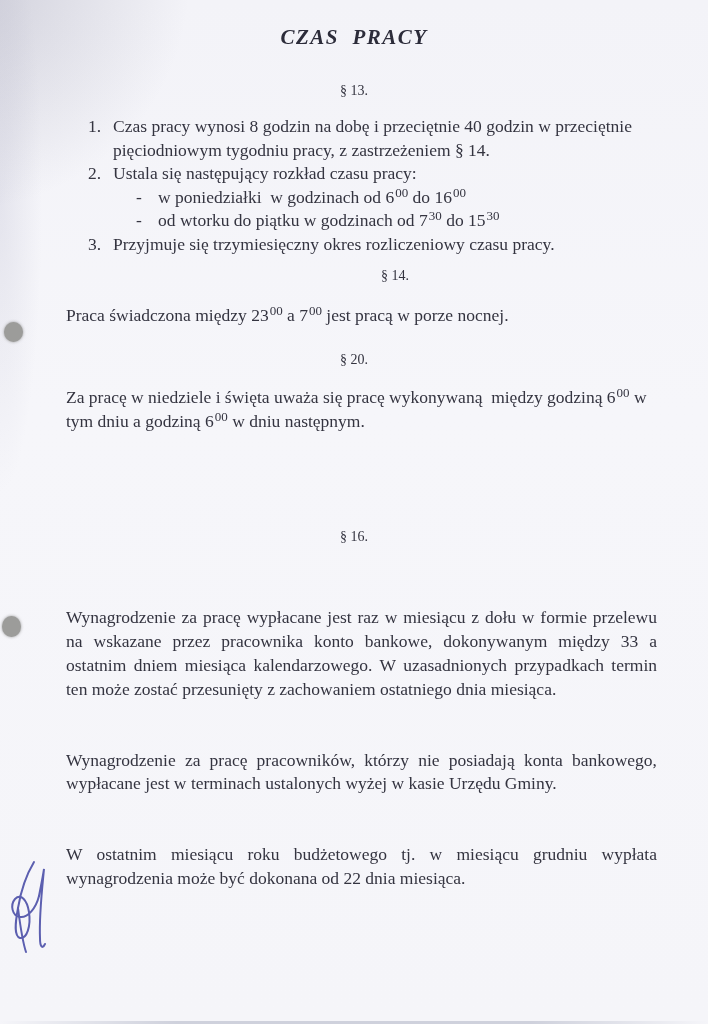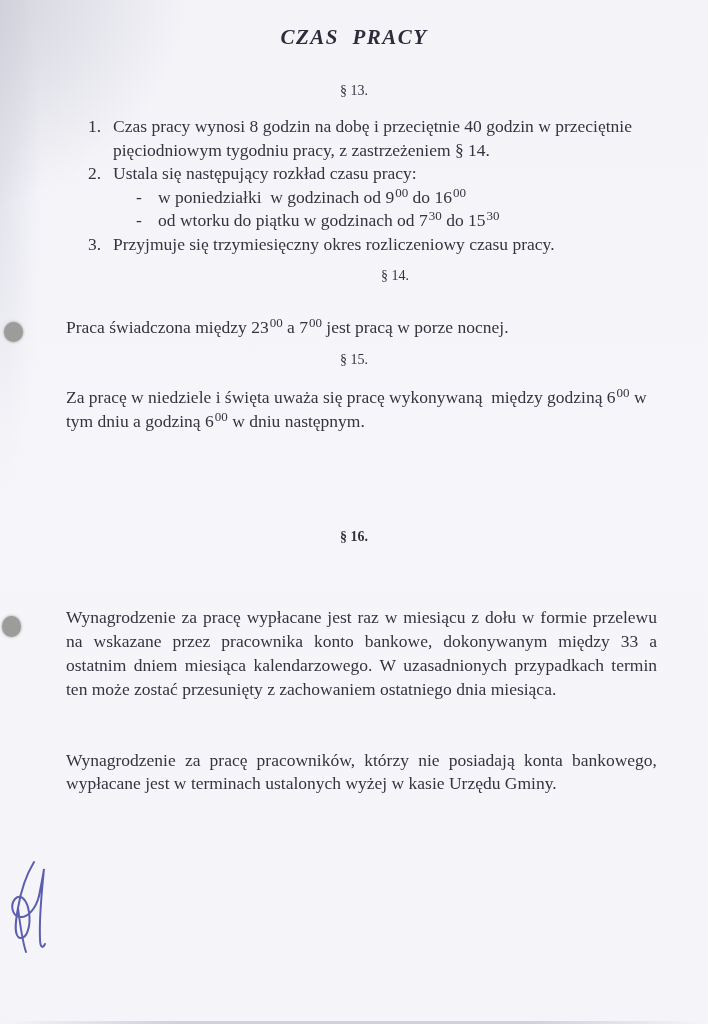--- a/index.html
+++ b/index.html
@@ -43,34 +43,34 @@
     position: absolute;
     left: 0;
     width: 100%;
     text-align: center;
     font-size: 14px;
     color: #33333f;
   }
   .lbl-13 { top: 79px; }
   .lbl-14 { top: 264px; padding-left: 41px; }
   .lbl-15 { top: 348px; }
-  .lbl-16 { top: 525px; font-weight: bold; }
+  .lbl-16 { top: 525px; }
 
   
   .list { position: absolute; top: 115px; left: 88px; width: 575px; }
   .li { display: flex; }
   .num { flex: none; width: 25px; }
   .itext { flex: 1; white-space: pre-wrap; }
   .sub { display: flex; margin-left: 47px; }
   .dash { flex: none; width: 22px; padding-left: 1px; }
   .stext { flex: 1; white-space: pre-wrap; }
 
   
   .para { position: absolute; white-space: pre-wrap; }
-  .p14 { top: 316px; left: 66px; width: 604px; }
+  .p14 { top: 304px; left: 66px; width: 604px; }
   .p15 { top: 386px; left: 66px; width: 604px; }
   .p16 { top: 559px; left: 66px; width: 591px; line-height: 23.7px; }
   .p16 p { margin: 0; text-align: justify; white-space: pre-wrap; }
 
   sup {
     font-size: 13px;
     line-height: 0;
     vertical-align: 6px;
     letter-spacing: 0;
     margin-left: 1px;
@@ -111,46 +111,47 @@
     <div class="li">
       <span class="num">1.</span>
       <span class="itext">Czas pracy wynosi 8 godzin na dobę i przeciętnie 40 godzin w przeciętnie pięciodniowym tygodniu pracy, z zastrzeżeniem § 14.</span>
     </div>
     <div class="li">
       <span class="num">2.</span>
       <span class="itext">Ustala się następujący rozkład czasu pracy:</span>
     </div>
     <div class="sub">
       <span class="dash">-</span>
-      <span class="stext"><span>w poniedziałki  w godzinach od 9</span><sup>00</sup><span> do 16</span><sup>00</sup></span>
+      <span class="stext"><span>w poniedziałki  w godzinach od 6</span><sup>00</sup><span> do 16</span><sup>00</sup></span>
     </div>
     <div class="sub">
       <span class="dash">-</span>
       <span class="stext"><span>od wtorku do piątku w godzinach od 7</span><sup>30</sup><span> do 15</span><sup>30</sup></span>
     </div>
     <div class="li">
       <span class="num">3.</span>
       <span class="itext">Przyjmuje się trzymiesięczny okres rozliczeniowy czasu pracy.</span>
     </div>
   </div>
 
   <div class="par-label lbl-14">§ 14.</div>
 
   <div class="para p14"><span>Praca świadczona między 23</span><sup>00</sup><span> a 7</span><sup>00</sup><span> jest pracą w porze nocnej.</span></div>
 
-  <div class="par-label lbl-15">§ 15.</div>
+  <div class="par-label lbl-15">§ 20.</div>
 
   <div class="para p15"><span>Za pracę w niedziele i święta uważa się pracę wykonywaną  między godziną 6</span><sup>00</sup><span> w tym dniu a godziną 6</span><sup>00</sup><span> w dniu następnym.</span></div>
 
 
   <div class="par-label lbl-16">§ 16.</div>
 
   <div class="para p16">
     <p>Wynagrodzenie za pracę wypłacane jest raz w miesiącu z dołu w formie przelewu na wskazane przez pracownika konto bankowe, dokonywanym między 33 a ostatnim dniem miesiąca kalendarzowego. W uzasadnionych przypadkach termin ten może zostać przesunięty z zachowaniem ostatniego dnia miesiąca.</p>
     <p>Wynagrodzenie za pracę pracowników, którzy nie posiadają konta bankowego, wypłacane jest w terminach ustalonych wyżej w kasie Urzędu Gminy.</p>
+    <p>W ostatnim miesiącu roku budżetowego tj. w miesiącu grudniu wypłata wynagrodzenia może być dokonana od 22 dnia miesiąca.</p>
   </div>
 
   <svg class="signature" viewBox="0 0 56 104" fill="none">
     <g stroke="#474ba6" stroke-width="2" stroke-linecap="round" fill="none" opacity="0.88">
       <path d="M30 6 C 24 16, 17 34, 14 52 C 11 68, 10 80, 16 82 C 23 83, 27 70, 25 56 C 23 44, 17 37, 11 43 C 6 49, 8 60, 16 61 C 24 62, 32 52, 35 40"></path>
       <path d="M35 40 C 37 30, 39 20, 40 13 C 38 34, 35 60, 36 82 C 36 90, 38 94, 41 88"></path>
       <path d="M14 52 C 16 68, 18 84, 22 96"></path>
     </g>
   </svg>
 

